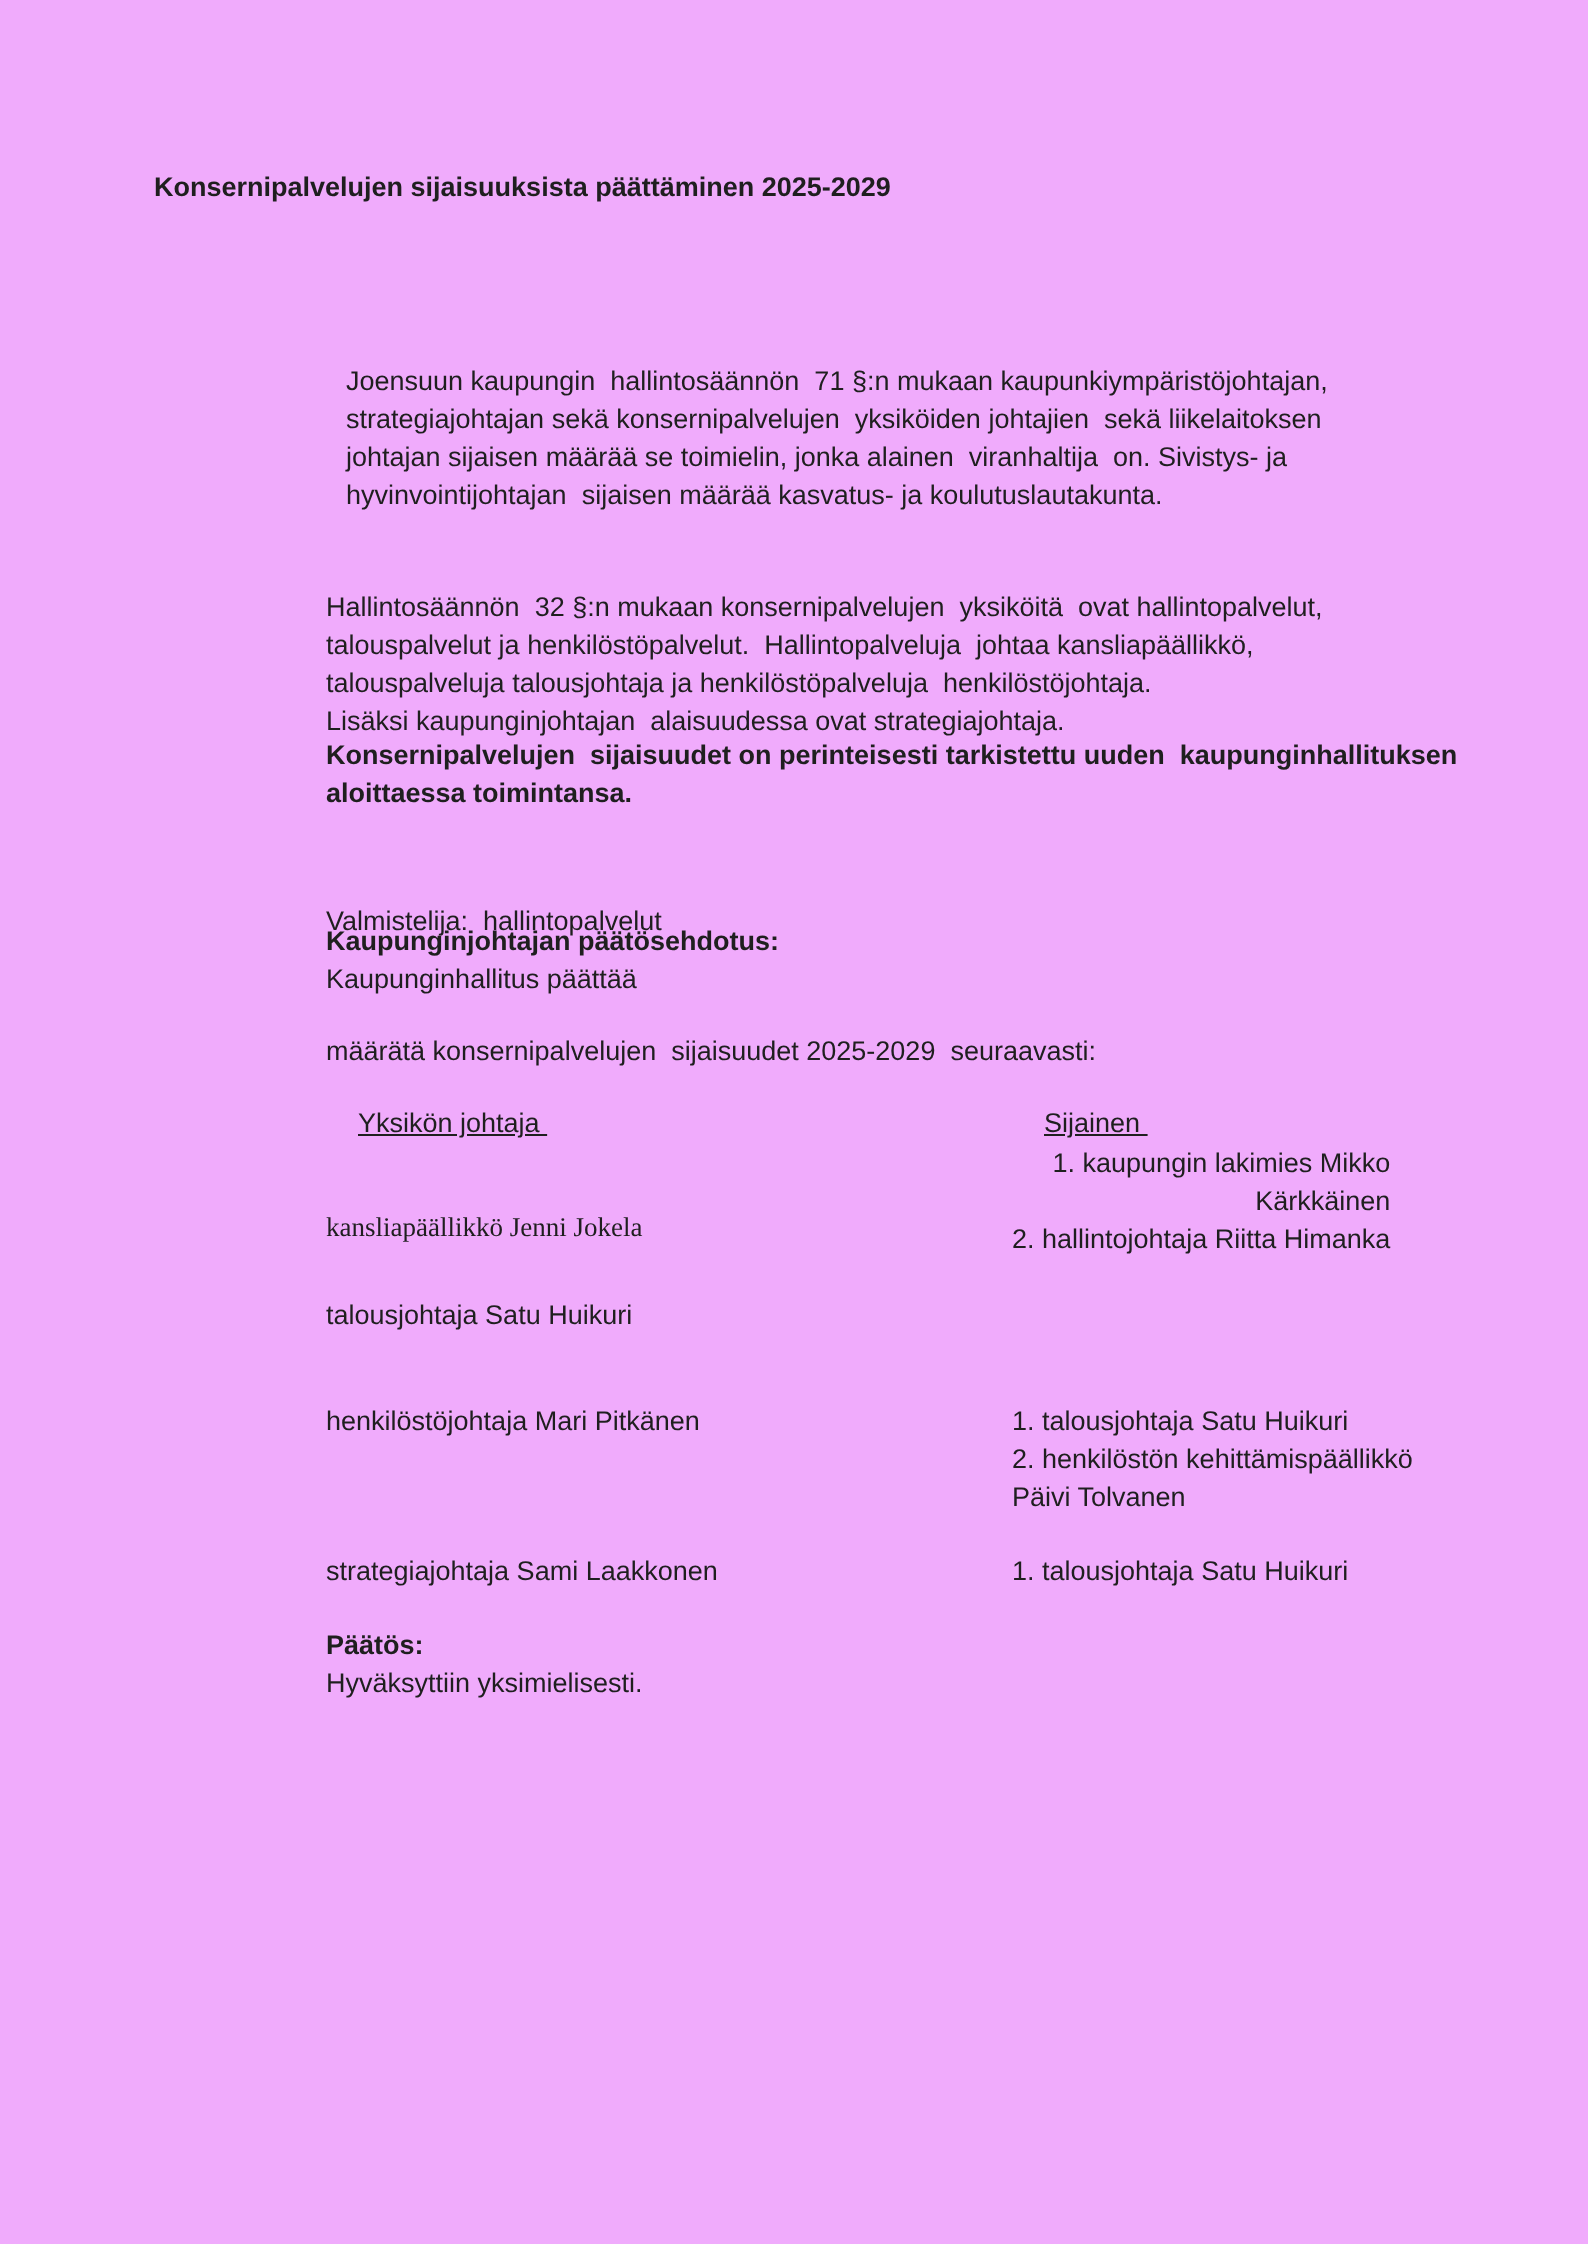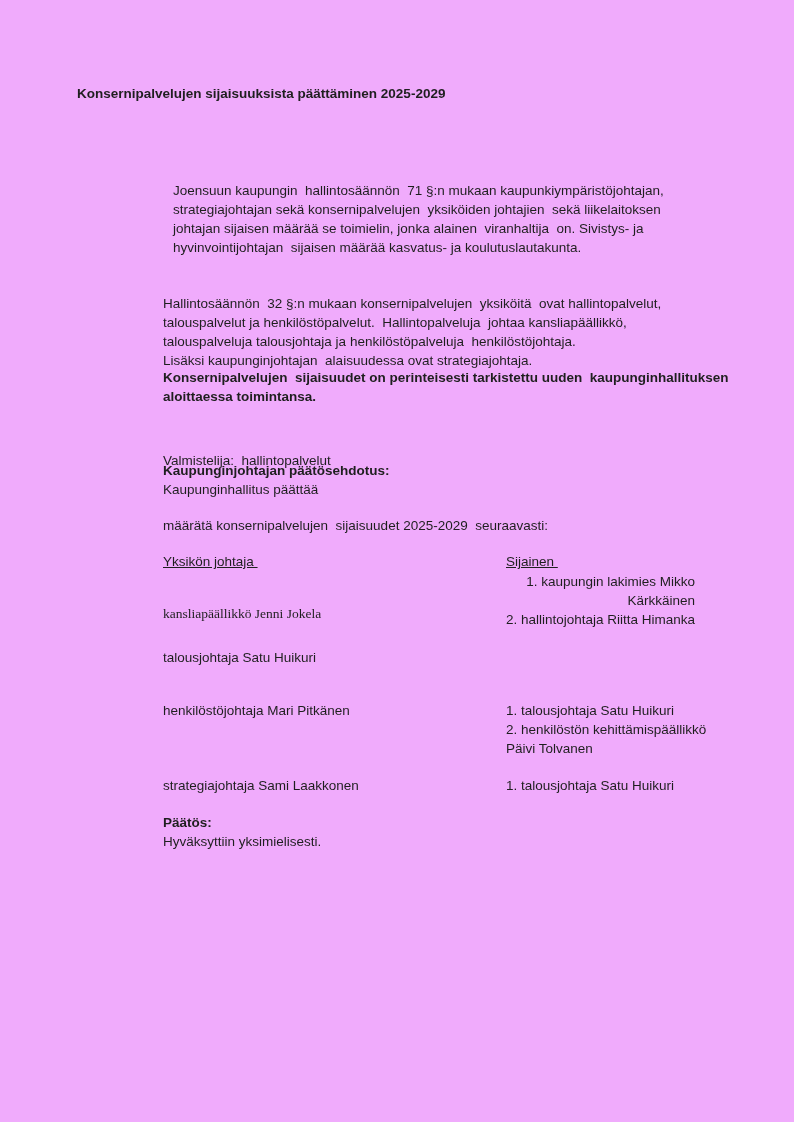--- a/index.html
+++ b/index.html
@@ -9,21 +9,21 @@
     height: 1122px;
     background: #f0abfc;
     font-family: "Liberation Sans", "DejaVu Sans", sans-serif;
     font-size: 13.5px;
     line-height: 19px;
     color: #1f1f1f;
     overflow: hidden;
   }
   .abs { position: absolute; white-space: pre-wrap; }
   .bold { font-weight: bold; }
-  .underline { text-decoration: underline; }
+  .underline { text-decoration: underline; margin-left: 16px; }
   .refs { line-height: 20px; }
 </style>
 </head>
 <body>
 
 <div class="page">
 
   <div class="abs bold" style="left:77px; top:84px;">Konsernipalvelujen sijaisuuksista päättäminen 2025-2029</div>
 
 

